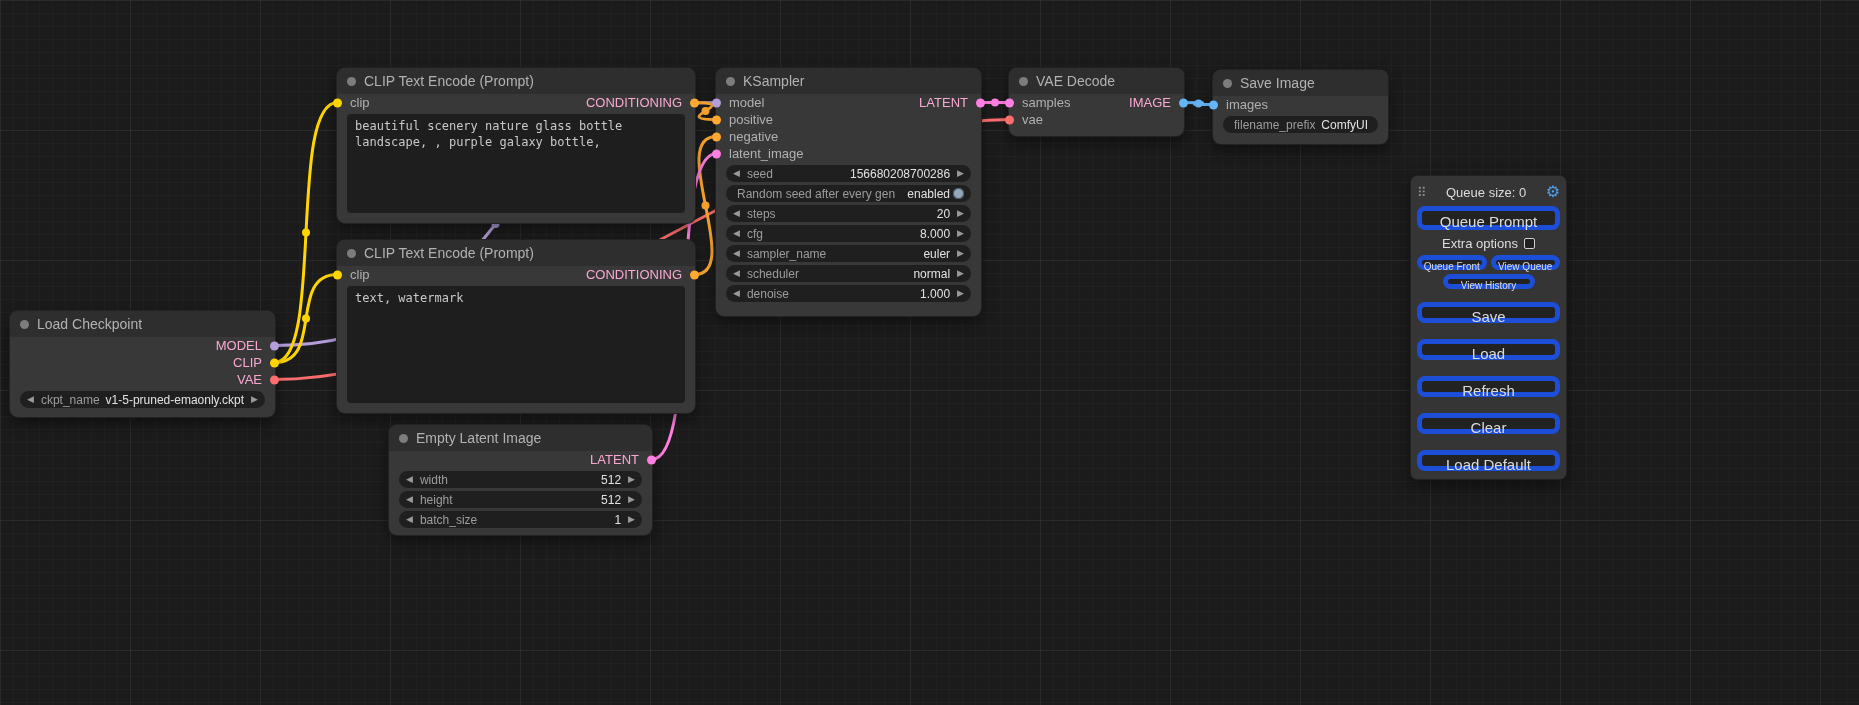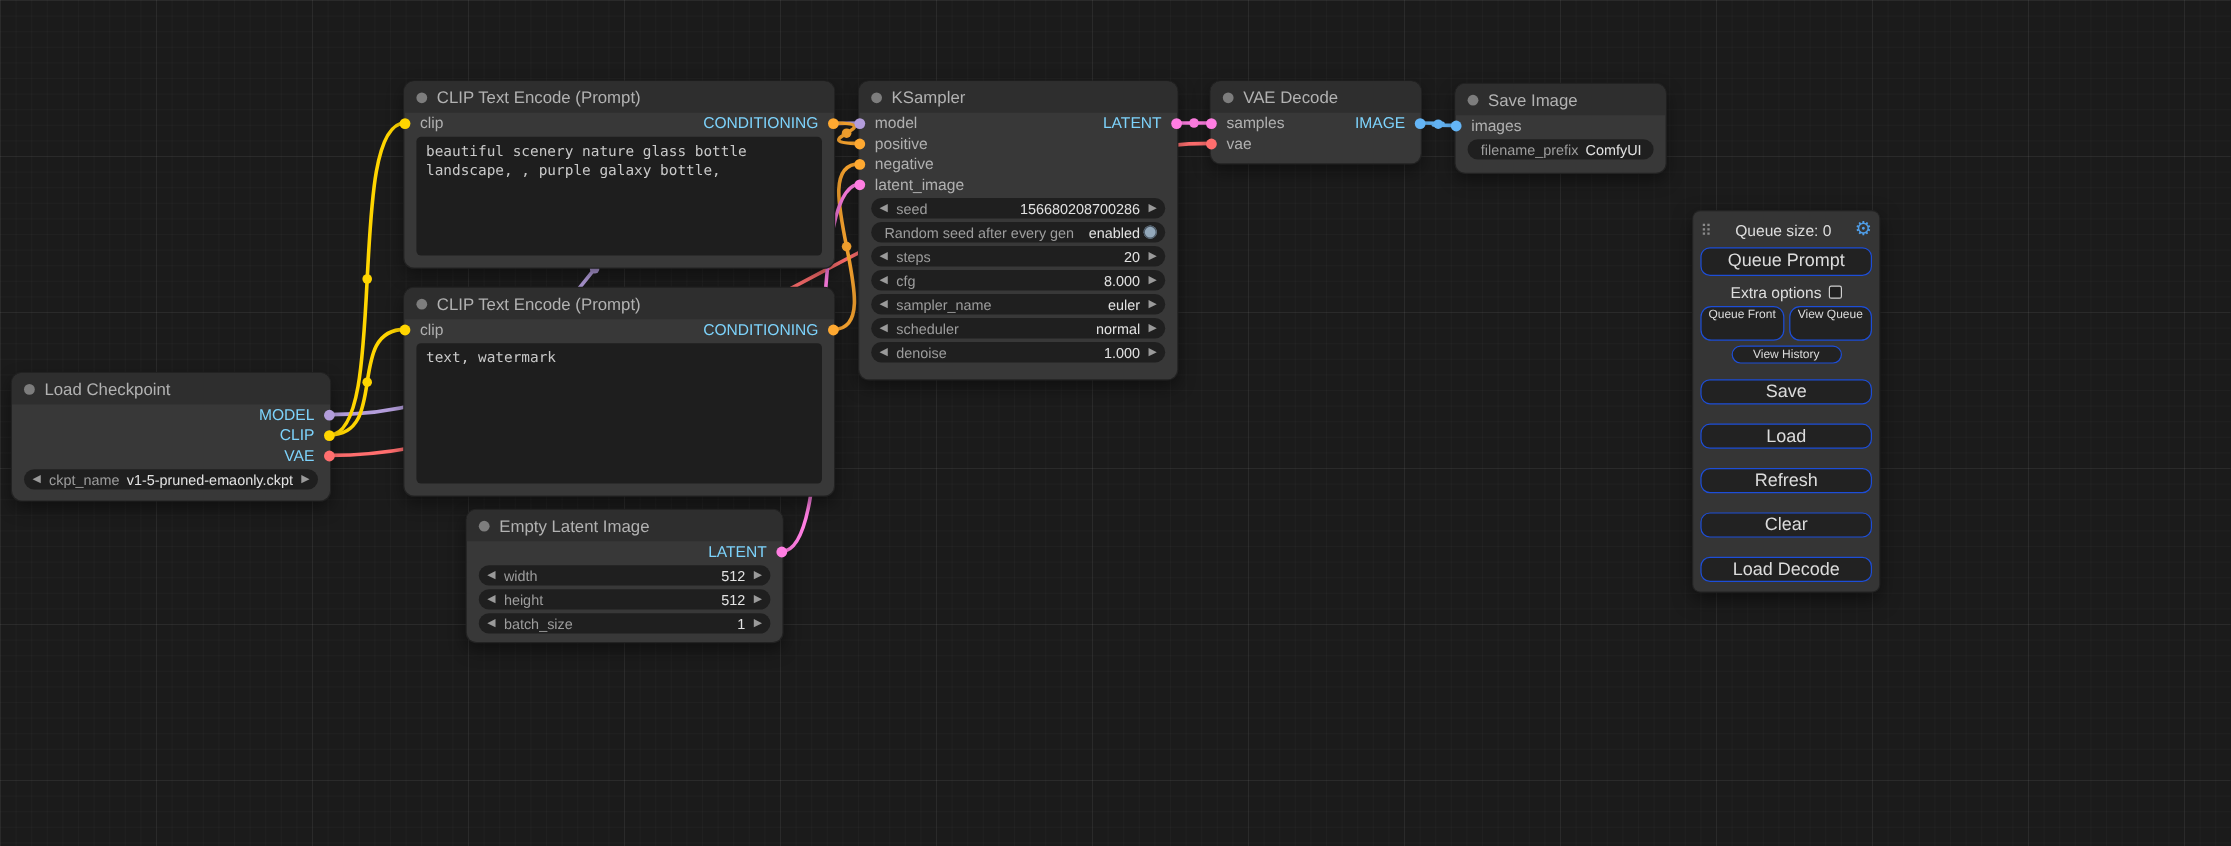--- a/index.html
+++ b/index.html
@@ -56,21 +56,21 @@
 
   .port-row {
     position: relative;
     height: 17px;
     display: flex;
     align-items: center;
     padding: 0 13px;
     font-size: 13px;
   }
   .port-label.in  { color: #b0b0b0; }
-  .port-label.out { color: #7dd3fc; margin-left: auto; }
+  .port-label.out { color: #f9a8d4; margin-left: auto; }
   .pdot {
     position: absolute;
     top: 50%;
     transform: translateY(-50%);
     width: 9px; height: 9px;
     border-radius: 50%;
     background: #888;
   }
   .pdot.in  { left: -4px; }
   .pdot.out { right: -4px; }
@@ -133,42 +133,42 @@
     height: 20px;
     color: #dddddd;
     font-size: 13px;
   }
   .drag-handle { color: #8a8a8a; font-size: 13px; cursor: grab; }
   .queue-size  { flex: 1; text-align: center; }
   .gear { color: #4f9ee8; font-size: 16px; line-height: 1; cursor: pointer; }
 
   .btn {
     background: #222222;
-    border: 1px solid #1d4ed8;
+    border: 5px solid #1d4ed8;
     border-radius: 8px;
     color: #dcdcdc;
     text-align: center;
     cursor: pointer;
     font-family: "Liberation Sans", sans-serif;
   }
   .btn-queue   { margin-top: 4px; height: 24px; font-size: 15px; line-height: 22px; }
   .extra-row   {
     margin-top: 6px;
     display: flex; justify-content: center; align-items: center; gap: 6px;
     color: #dddddd; font-size: 13px; height: 14px;
   }
   .checkbox {
     width: 11px; height: 11px;
     background: #202020;
     border: 1px solid #cfcfcf;
     border-radius: 2px;
     cursor: pointer;
   }
   .small-row { display: flex; gap: 4px; margin-top: 5px; }
-  .btn-small { flex: 1; height: 29px; font-size: 10px; line-height: 13px; border-radius: 9px; }
+  .btn-small { flex: 1; height: 15px; font-size: 10px; line-height: 13px; border-radius: 9px; }
   .btn-history { margin: 4px auto 0; width: 92px; height: 15px; font-size: 10px; line-height: 13px; border-radius: 9px; }
   .btn-big   { height: 21px; font-size: 15px; line-height: 19px; margin-top: 16px; }
   .btn-big.first { margin-top: 13px; }
 </style>
 </head>
 <body>
 
 <div id="canvas">
 
   <svg id="wire-layer" width="1859" height="705">
@@ -385,16 +385,16 @@
     </div>
     <div class="small-row">
       <div class="btn btn-small">Queue Front</div>
       <div class="btn btn-small">View Queue</div>
     </div>
     <div class="btn btn-history">View History</div>
     <div class="btn btn-big first">Save</div>
     <div class="btn btn-big">Load</div>
     <div class="btn btn-big">Refresh</div>
     <div class="btn btn-big">Clear</div>
-    <div class="btn btn-big">Load Decode</div>
+    <div class="btn btn-big">Load Default</div>
   </div>
 
 </div>
 
 </body></html>

